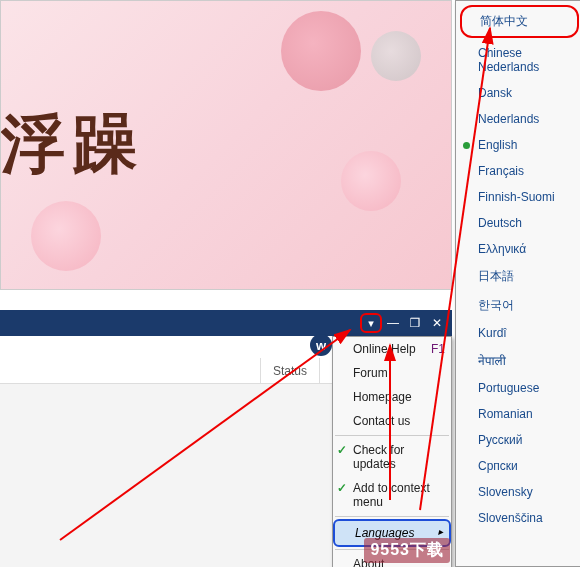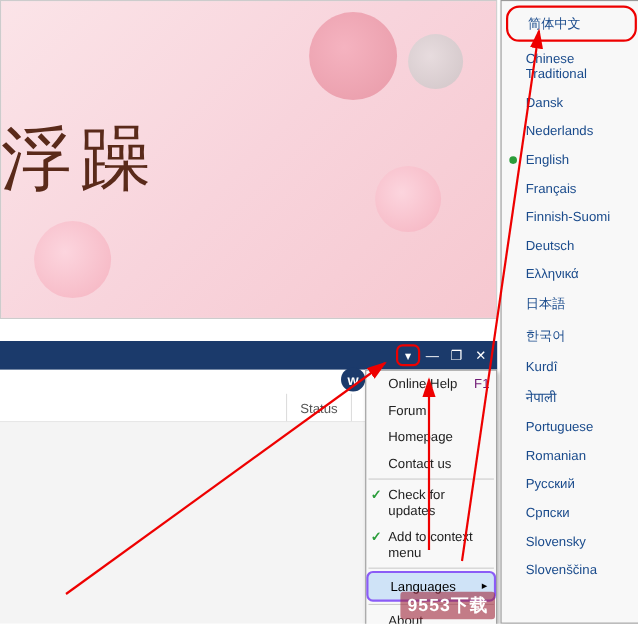--- a/index.html
+++ b/index.html
@@ -12,21 +12,21 @@
     overflow: hidden;
   }
   .flower { position: absolute; border-radius: 50%; }
   .f1 { width: 80px; height: 80px; background: radial-gradient(circle at 40% 40%, #f5b3c0, #e89aa8); top: 10px; left: 280px; }
   .f2 { width: 60px; height: 60px; background: radial-gradient(circle at 40% 40%, #fcd5de, #f5b3c0); top: 150px; left: 340px; }
   .f3 { width: 50px; height: 50px; background: radial-gradient(circle at 40% 40%, #e0e0e0, #c0c0c0); top: 30px; left: 370px; opacity:.7; }
   .f4 { width: 70px; height: 70px; background: radial-gradient(circle at 40% 40%, #fcd5de, #f5b3c0); top: 200px; left: 30px; }
   .banner-text {
     position: absolute; top: 100px; left: 0px;
     font-size: 64px; font-family: "Microsoft YaHei", sans-serif;
-    color: #5a2a1a; font-weight: normal; letter-spacing: 8px;
+    color: #5a2a1a; font-weight: bold; letter-spacing: 8px;
   }
   
   .bluebar {
     position: absolute; top: 310px; left: 0; width: 452px; height: 26px;
     background: #1b3a6b;
     display: flex; justify-content: flex-end; align-items: center; padding-right: 4px;
   }
   .win-btn {
     width: 22px; height: 20px; color: #fff; display: flex; align-items: center; justify-content: center;
     font-size: 12px; cursor: pointer;
@@ -62,22 +62,22 @@
   }
   .ctx-item {
     padding: 5px 8px 5px 20px; position:relative; color:#222; cursor:pointer;
   }
   .ctx-sep { height:1px; background:#ccc; margin: 2px 2px; }
   .ctx-shortcut { position:absolute; right:6px; color:#701a75; }
   .ctx-check::before {
     content:'✓'; position:absolute; left:4px; color:#2a9d3a; font-weight:bold;
   }
   .ctx-lang {
-    background:#cfe3f7; border:2px solid #8b5cf6; border-radius:6px; padding:5px 8px 5px 20px;
-    position:relative; cursor:pointer;
+    background:#cfe3f7; border:2px solid #1d4ed8; border-radius:6px; padding:5px 8px 5px 20px;
+    position:relative; cursor:pointer;font-style:italic;
   }
   .ctx-arrow { position:absolute; right:6px; top:5px; font-size:10px; }
   
   
   .lang-menu {
     position:absolute; top:0; left:455px; width:129px; height:567px;
     background:#f8f8f8; border:1px solid #999; box-shadow:2px 2px 4px rgba(0,0,0,.3);
     z-index:6; padding-top:2px;
   }
   .lang-item {
@@ -148,21 +148,21 @@
   <div class="ctx-lang">
     <span>Languages</span>
     <span class="ctx-arrow">▸</span>
   </div>
   <div class="ctx-sep"></div>
   <div class="ctx-item"><span>About</span></div>
 </div>
 
 <div class="lang-menu" id="lang-menu">
     <div class="lang-item lang-first"><span>简体中文</span></div>
-    <div class="lang-item"><span>Chinese Traditional</span></div>
+    <div class="lang-item"><span>Chinese Nederlands</span></div>
     <div class="lang-item"><span>Dansk</span></div>
     <div class="lang-item"><span>Nederlands</span></div>
     <div class="lang-item lang-dot"><span>English</span></div>
     <div class="lang-item"><span>Français</span></div>
     <div class="lang-item"><span>Finnish-Suomi</span></div>
     <div class="lang-item"><span>Deutsch</span></div>
     <div class="lang-item"><span>Ελληνικά</span></div>
     <div class="lang-item"><span>日本語</span></div>
     <div class="lang-item"><span>한국어</span></div>
     <div class="lang-item"><span>Kurdî</span></div>

